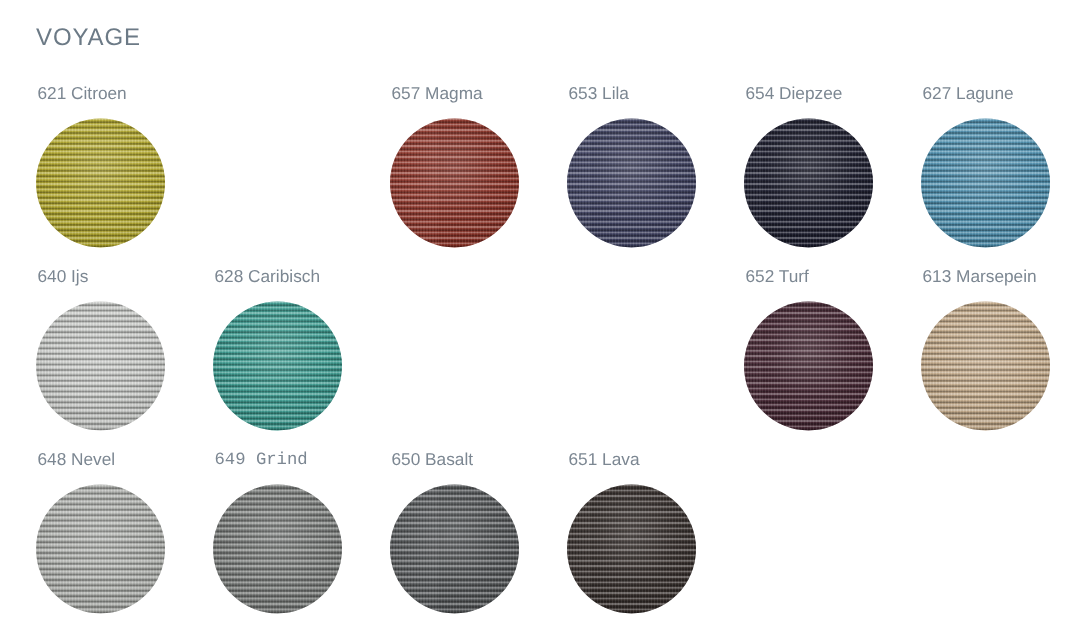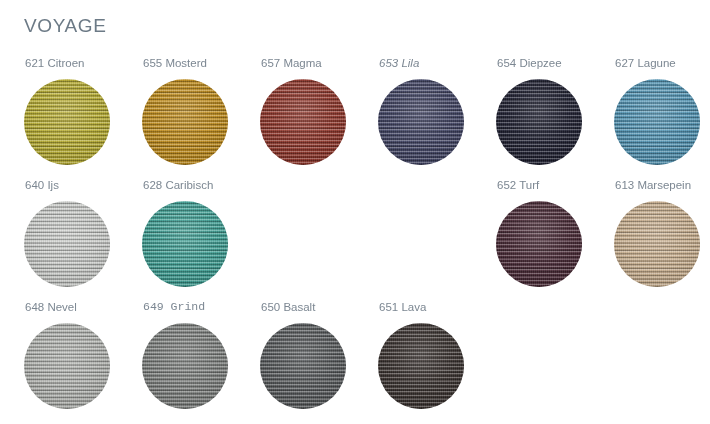--- a/index.html
+++ b/index.html
@@ -21,21 +21,21 @@
     width: 710px;
     height: 424px;
     background: #ffffff;
   }
 
   
   .collection-title {
     position: absolute;
     left: 24px;
     top: 12px;
-    font-size: 19px;
+    font-size: 16px;
     font-weight: 400;
     letter-spacing: 0.6px;
     color: #6c7a86;
     line-height: 28px;
     white-space: nowrap;
   }
 
   
   .swatch-grid {
     position: absolute;
@@ -135,34 +135,28 @@
   <div class="collection-title">VOYAGE</div>
 
   <div class="swatch-grid">
       <div class="swatch-row" style="height: 122px;">
         <div class="swatch-cell" style="left: 24px;">
           <div class="swatch-label" style="color: rgb(124, 135, 146);">621 Citroen</div>
           <div class="swatch-disc-wrap">
             <div class="swatch-disc" style="background-color: rgb(184, 173, 44); width: 86px; height: 86px;"></div>
           </div>
         </div>
-        <div class="swatch-cell" style="left: 142px;">
-          <div class="swatch-label" style="color: rgb(124, 135, 146);">655 Mosterd</div>
-          <div class="swatch-disc-wrap">
-            <div class="swatch-disc" style="background-color: rgb(192, 138, 20); width: 86px; height: 86px;"></div>
-          </div>
-        </div>
         <div class="swatch-cell" style="left: 260px;">
           <div class="swatch-label" style="color: rgb(124, 135, 146);">657 Magma</div>
           <div class="swatch-disc-wrap">
             <div class="swatch-disc" style="background-color: rgb(142, 48, 36); width: 86px; height: 86px;"></div>
           </div>
         </div>
         <div class="swatch-cell" style="left: 378px;">
-          <div class="swatch-label" style="color: rgb(124, 135, 146); font-style: italic;">653 Lila</div>
+          <div class="swatch-label" style="color: rgb(124, 135, 146);">653 Lila</div>
           <div class="swatch-disc-wrap">
             <div class="swatch-disc" style="background-color: rgb(60, 63, 96); width: 86px; height: 86px;"></div>
           </div>
         </div>
         <div class="swatch-cell" style="left: 496px;">
           <div class="swatch-label" style="color: rgb(124, 135, 146);">654 Diepzee</div>
           <div class="swatch-disc-wrap">
             <div class="swatch-disc" style="background-color: rgb(25, 26, 44); width: 86px; height: 86px;"></div>
           </div>
         </div>

